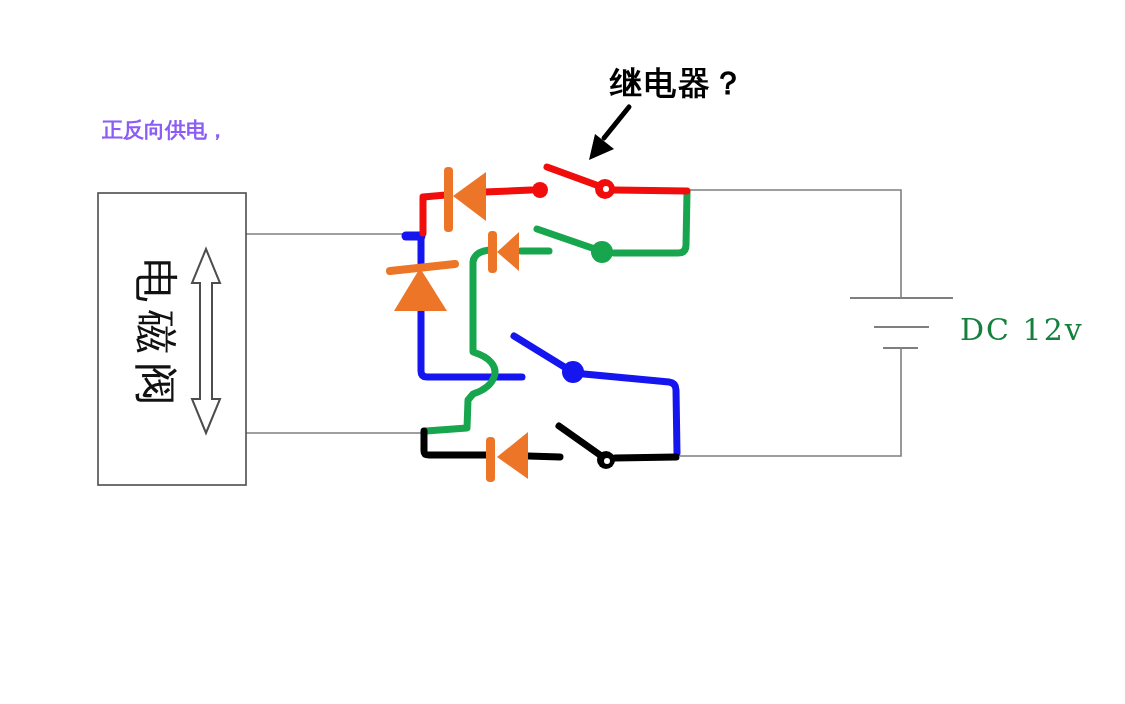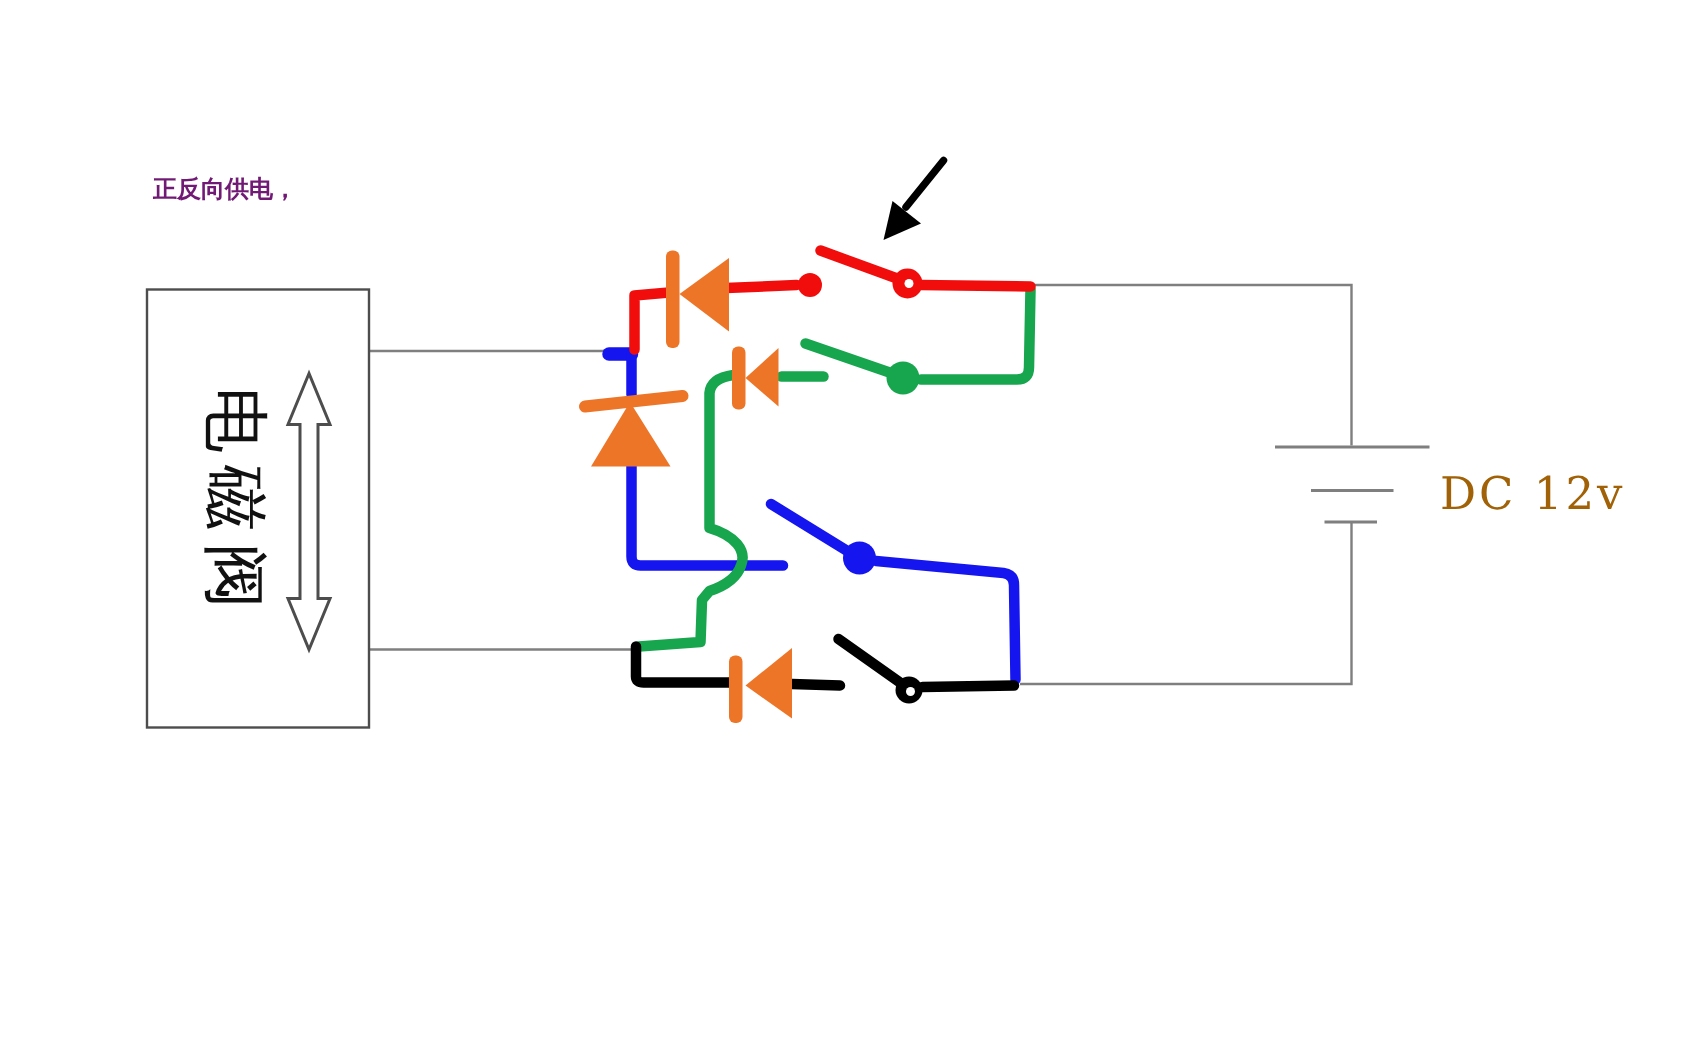--- a/index.html
+++ b/index.html
@@ -4,31 +4,31 @@
 <style>
   html,body{margin:0;padding:0;}
   body{
     width:1125px;height:704px;background:#ffffff;overflow:hidden;
     font-family:"Liberation Sans", sans-serif;
   }
   .canvas{position:relative;width:1125px;height:704px;background:#ffffff;}
   .canvas svg{position:absolute;left:0;top:0;}
   .txt{position:absolute;white-space:nowrap;}
   .power-note{
-    left:102px;color:#701a75;font-weight:bold;font-size:16px;
+    left:102px;color:#8b5cf6;font-weight:bold;font-size:21px;
     font-family:"DejaVu Sans","Liberation Sans",sans-serif;
   }
   .power-note.l1{top:116px;}
   .power-note.l2{top:152px;}
   .relay-q{
     left:610px;top:62px;color:#000000;font-weight:bold;font-size:32px;
     font-family:"DejaVu Sans","Liberation Sans",sans-serif;letter-spacing:2px;
   }
   .battery-label{
-    left:960px;top:312px;color:#a16207;font-size:30px;
+    left:960px;top:312px;color:#15803d;font-size:30px;
     font-family:"DejaVu Serif","Liberation Serif",serif;letter-spacing:2px;
   }
   .solenoid-label{
     left:56px;top:311px;width:200px;height:50px;line-height:50px;
     text-align:center;transform:rotate(90deg);
     color:#111111;font-size:44px;letter-spacing:8px;
     font-family:"DejaVu Serif","Liberation Serif",serif;
   }
 </style>
 </head>
@@ -108,15 +108,16 @@
       </g>
     </g>
 
     <g stroke="#000000" fill="#000000">
       <path d="M629,107 L604,138" fill="none" stroke-width="5" stroke-linecap="round"></path>
       <polygon stroke="none" points="589,160 595,134 614,149"></polygon>
     </g>
   </svg>
 
   <div class="txt power-note l1">正反向供电，</div>
+  <div class="txt relay-q">继电器？</div>
   <div class="txt battery-label">DC 12v</div>
   <div class="txt solenoid-label">电磁阀</div>
 </div>
 
 </body></html>

